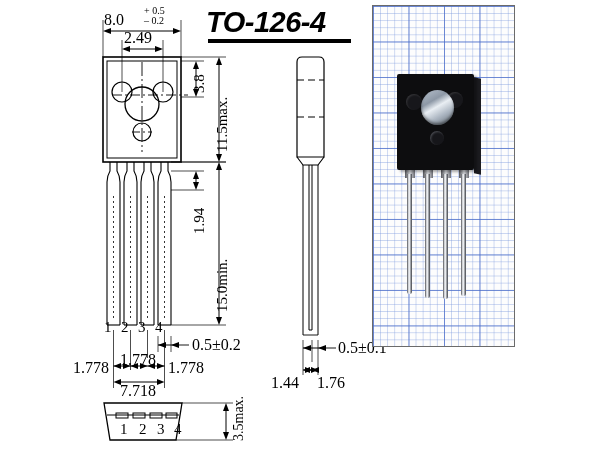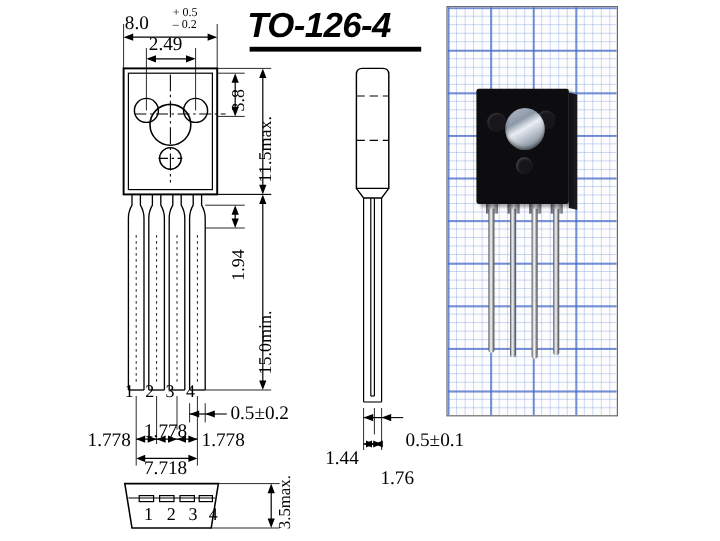--- a/index.html
+++ b/index.html
@@ -244,23 +244,23 @@
   <div class="lbl s16" style="left:73px;top:360px;">1.778</div>
   <div class="lbl s16" style="left:168px;top:360px;">1.778</div>
   <div class="lbl s16" style="left:120px;top:383px;">7.718</div>
 
   <div class="lbl s15" style="left:120px;top:422px;">1</div>
   <div class="lbl s15" style="left:139px;top:422px;">2</div>
   <div class="lbl s15" style="left:157px;top:422px;">3</div>
   <div class="lbl s15" style="left:174px;top:422px;">4</div>
   <div class="lbl s14 rot" style="left:232px;top:441px;">3.5max.</div>
 
-  <div class="lbl s16" style="left:338px;top:360px;">0.5±0.1</div>
+  <div class="lbl s16" style="left:338px;top:340px;">0.5±0.1</div>
   <div class="lbl s16" style="left:271px;top:375px;">1.44</div>
-  <div class="lbl s16" style="left:317px;top:375px;margin-top:16px;">1.76</div>
+  <div class="lbl s16" style="left:317px;top:375px;">1.76</div>
 
   <div class="photo">
     <div class="grid-fine"></div>
     <div class="grid-bold"></div>
 
     <div class="lead-top" style="left:32px;top:158px;"></div>
     <div class="lead-top" style="left:50px;top:158px;"></div>
     <div class="lead-top" style="left:68px;top:158px;"></div>
     <div class="lead-top" style="left:86px;top:158px;"></div>
 

